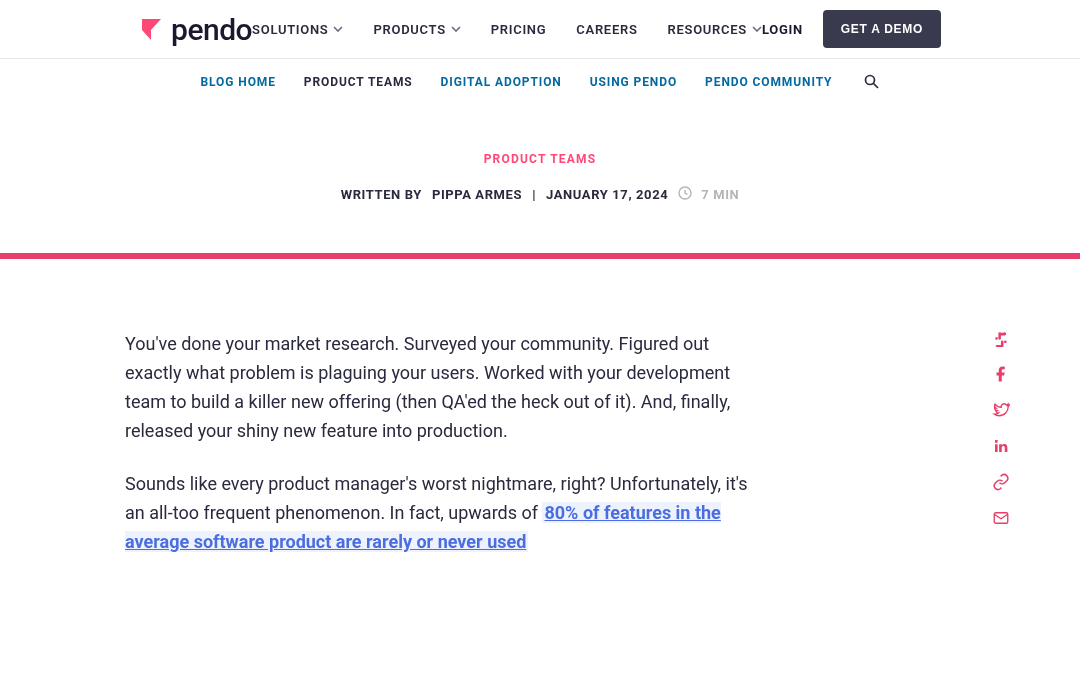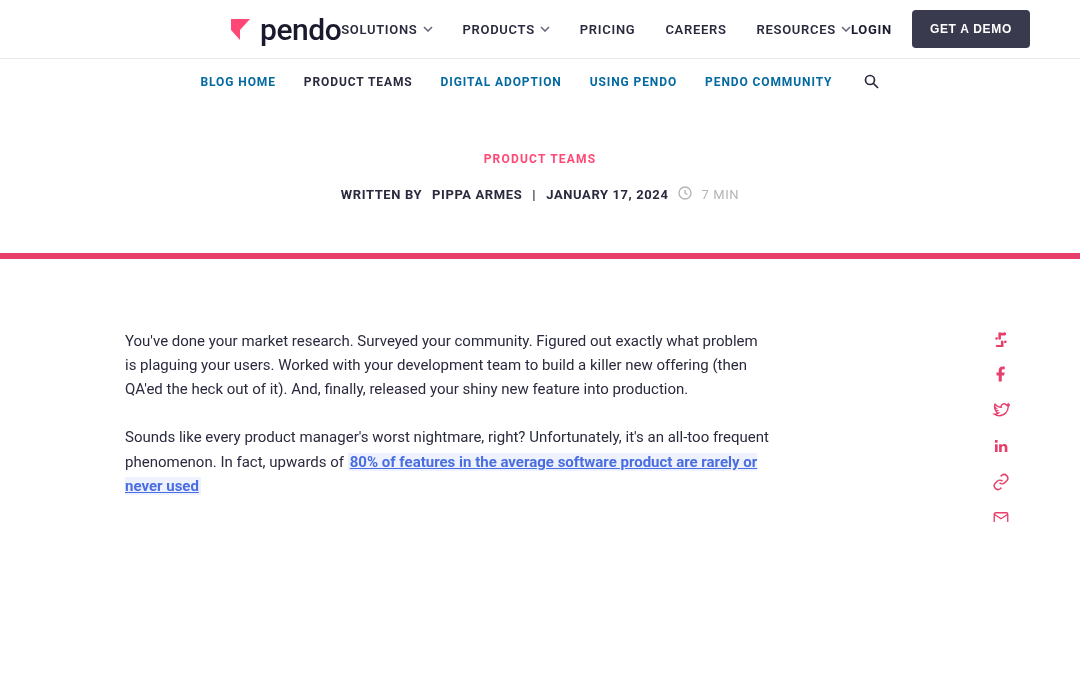--- a/index.html
+++ b/index.html
@@ -1,45 +1,45 @@
 <!DOCTYPE html>
 <html><head>
   <meta charset="utf-8">
   <style>
     * { margin: 0; padding: 0; box-sizing: border-box; }
     body { font-family: -apple-system, BlinkMacSystemFont, 'Segoe UI', Roboto, Helvetica, Arial, sans-serif; color: #1a1a2e; background: #fff; }
     
-    .top-nav { display: flex; align-items: center; justify-content: flex-end; padding: 10px 50px; border-bottom: 1px solid #e8e8e8; }
+    .top-nav { display: flex; align-items: center; justify-content: center; padding: 10px 50px; border-bottom: 1px solid #e8e8e8; }
     .logo-wrap { display: flex; align-items: center; gap: 6px; }
     .logo-mark svg { display: block; }
     .logo-text { font-size: 30px; font-weight: 500; letter-spacing: -0.5px; color: #1a1a2e; }
     .main-menu { display: flex; gap: 30px; align-items: center; }
     .nav-item { display: flex; align-items: center; gap: 5px; font-size: 13px; font-weight: 600; letter-spacing: 0.7px; color: #2a2a3e; cursor: pointer; }
     .chev { display: inline-flex; }
     .right-actions { display: flex; align-items: center; gap: 20px; }
     .login-link { font-size: 13px; font-weight: 700; letter-spacing: 0.7px; color: #1a1a2e; cursor: pointer; }
     .demo-btn { background: #3a3a4e; color: #fff; padding: 12px 18px; font-size: 12px; font-weight: 700; letter-spacing: 0.7px; border-radius: 4px; cursor: pointer; border: none; }
     
     .sub-nav { display: flex; justify-content: center; align-items: center; gap: 28px; padding: 15px 0; }
     .sub-item { font-size: 12px; font-weight: 700; letter-spacing: 0.9px; color: #0369a1; cursor: pointer; }
     .sub-item.active { color: #2a2a3e; }
     .search-ic { cursor: pointer; display: inline-flex; margin-left: 4px; }
     
     .hero { text-align: center; padding: 48px 40px 50px; }
     .category-tag { font-size: 12px; font-weight: 700; letter-spacing: 1.2px; color: #ff4876; margin-bottom: 20px; }
     .headline { font-size: 42px; font-weight: 800; letter-spacing: -0.5px; color: #12122e; line-height: 1.15; margin-bottom: 52px; }
     .byline-row { display: flex; justify-content: center; align-items: center; gap: 10px; font-size: 13px; font-weight: 700; letter-spacing: 0.6px; color: #2a2a3e; }
     .byline-sep { color: #2a2a3e; }
-    .readtime-wrap { display: flex; align-items: center; gap: 9px; color: #b5b5b5; font-weight: 400; }
+    .readtime-wrap { display: flex; align-items: center; gap: 9px; color: #b5b5b5; font-weight: 700; }
     
     .accent-bar { height: 5.5px; background: #e83e6b; width: 100%; }
     
     .article-wrap { max-width: 870px; margin: 0 auto; padding: 70px 20px 0 20px; position: relative; }
     .article-body { max-width: 645px; }
-    .para { font-size: 15px; line-height: 1.62; color: #2a2a3e; margin-bottom: 24px; }
+    .para { font-size: 18px; line-height: 1.62; color: #2a2a3e; margin-bottom: 24px; }
     .para a { color: #4a6ee0; text-decoration: underline; font-weight: 700; background: #eef2ff; padding: 0 2px; }
     
     .share-rail { position: absolute; right: -35px; top: 70px; display: flex; flex-direction: column; gap: 18px; }
     .share-ic { color: #e83e6b; cursor: pointer; display: flex; justify-content: center; }
     .share-ic svg { width: 18px; height: 18px; }
   </style>
 </head>
 <body>
 
 <header class="top-nav">

